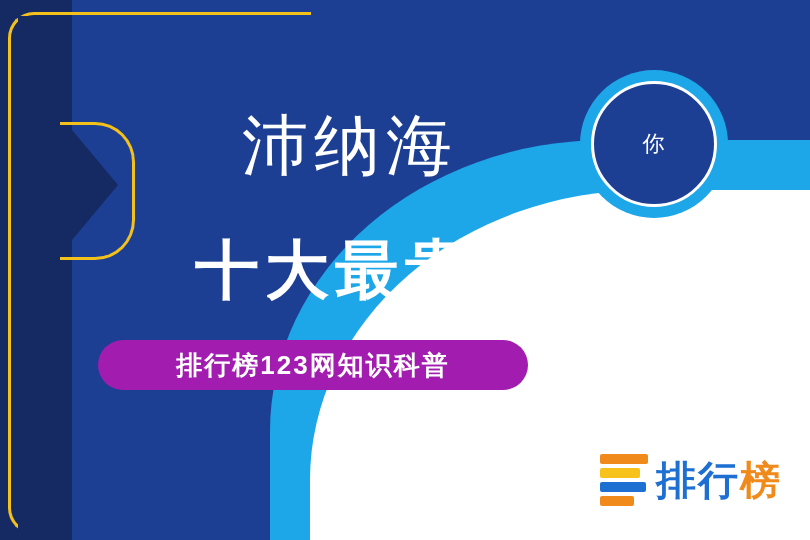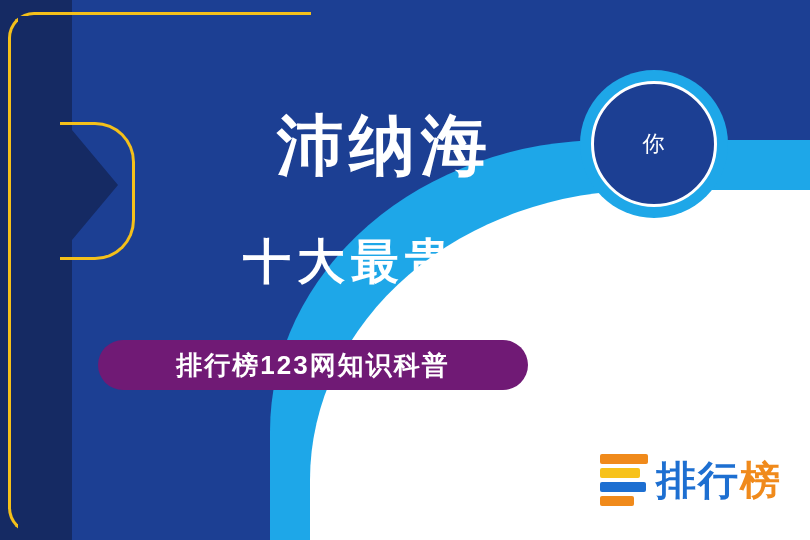--- a/index.html
+++ b/index.html
@@ -104,45 +104,44 @@
   }
   
   .title-1 {
     position: absolute;
     left: 0;
     top: 112px;
     width: 700px;
     text-align: center;
     color: #ffffff;
     font-size: 66px;
-    font-weight: bold;
+    font-weight: normal;
     letter-spacing: 6px;
     line-height: 1;
-    margin-left: 35px;
   }
   .title-2 {
     position: absolute;
     left: 0;
     top: 238px;
     width: 810px;
     text-align: center;
     color: #ffffff;
-    font-size: 48px;
+    font-size: 64px;
     font-weight: bold;
     letter-spacing: 6px;
     line-height: 1;
   }
   .subtitle-pill {
     position: absolute;
     left: 98px;
     top: 340px;
     width: 430px;
     height: 50px;
     border-radius: 25px;
-    background: #701a75;
+    background: #a21caf;
     display: flex;
     align-items: center;
     justify-content: center;
   }
   .subtitle-pill span {
     color: #ffffff;
     font-size: 26px;
     letter-spacing: 2px;
     font-weight: bold;
   }

